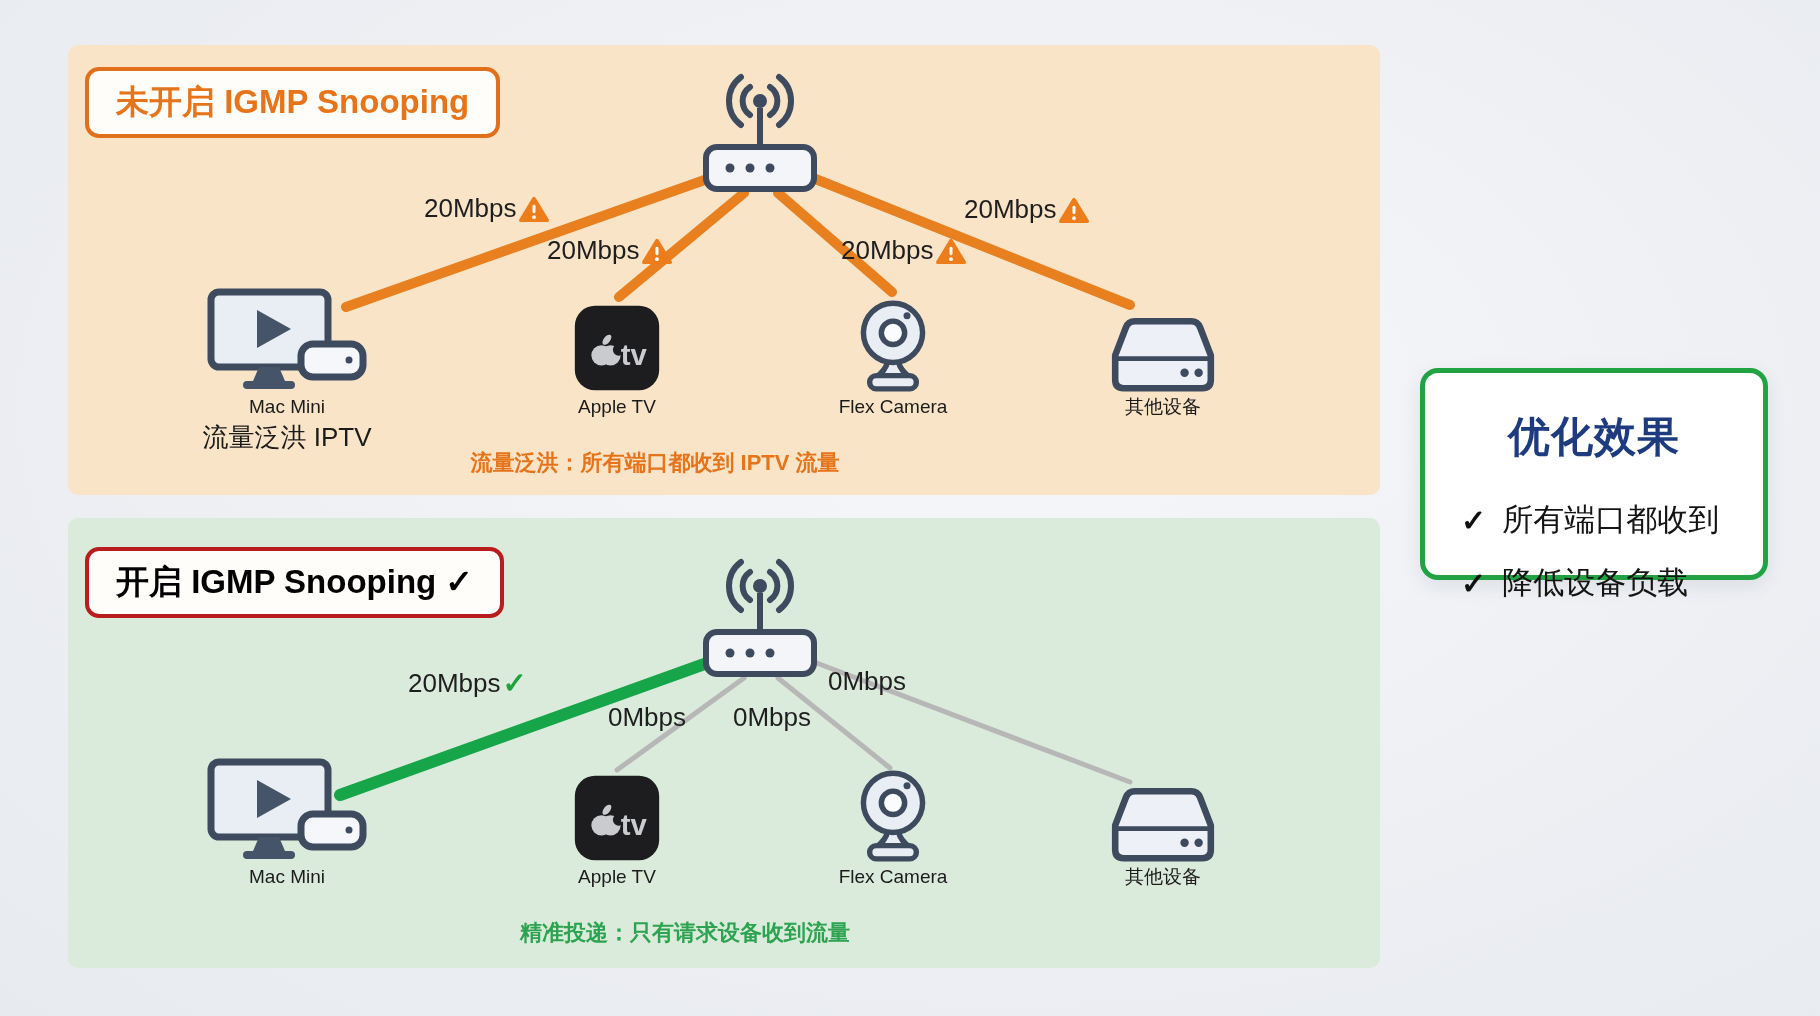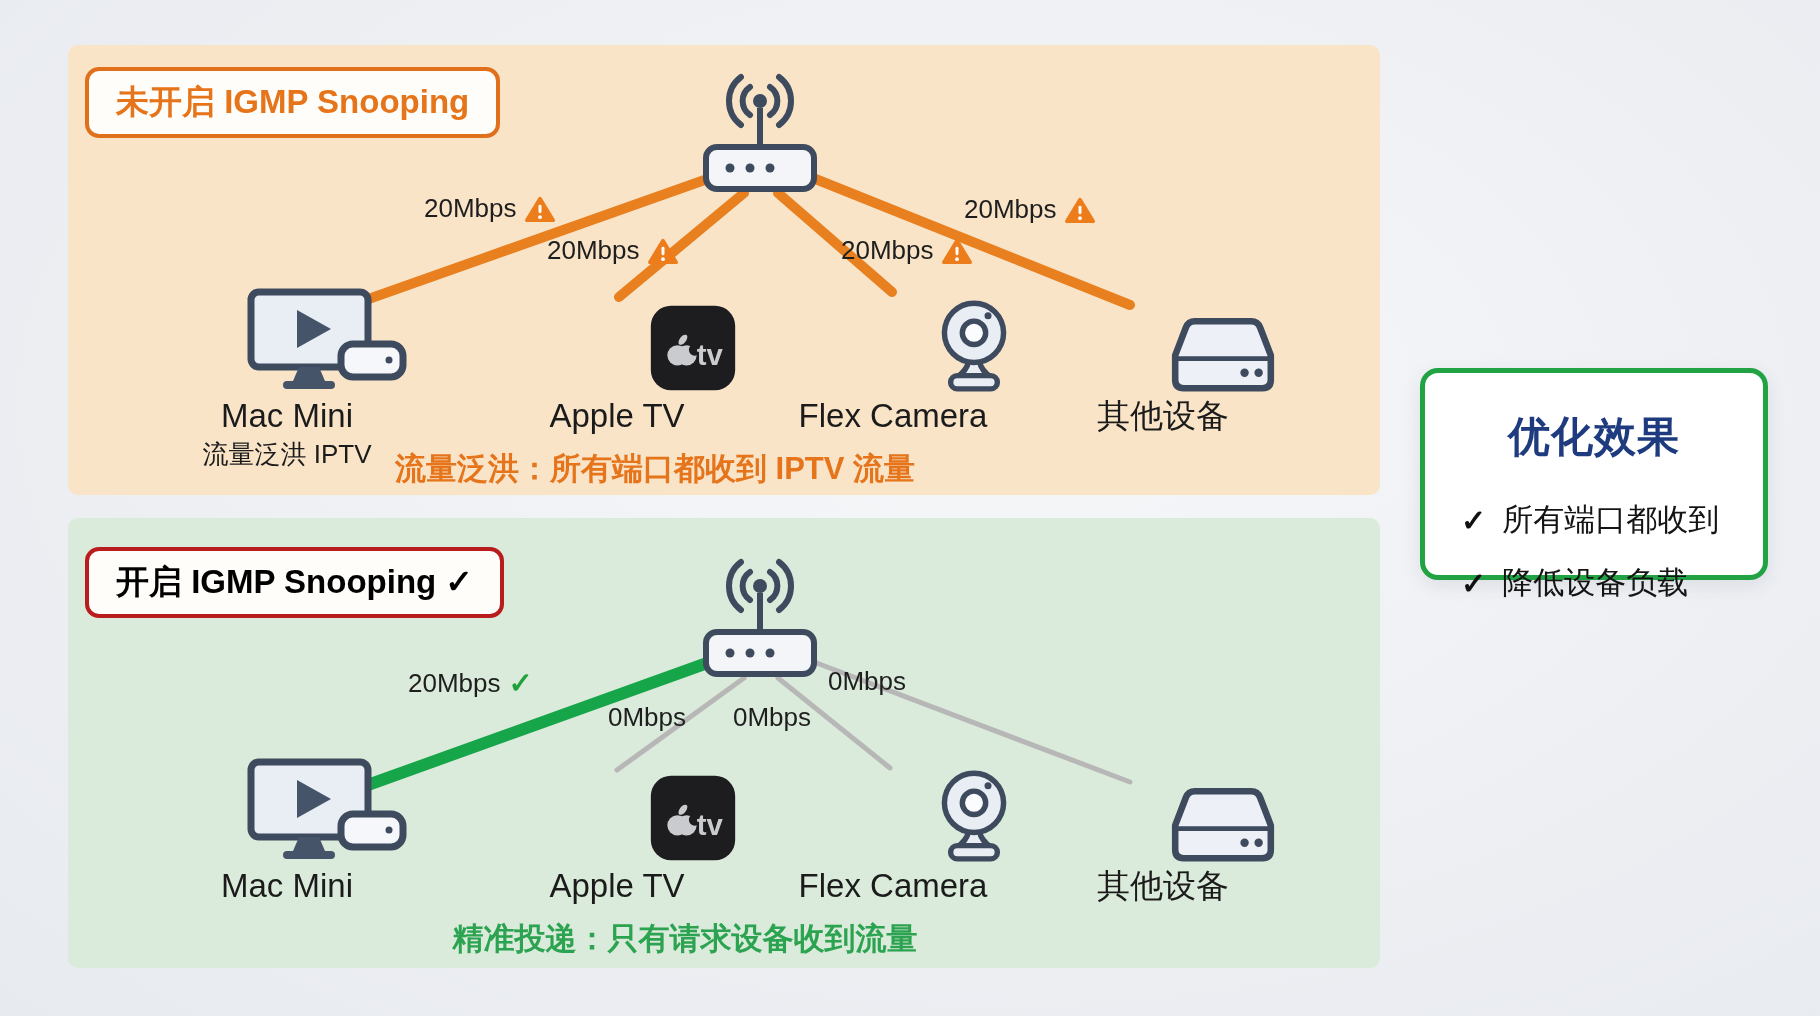--- a/index.html
+++ b/index.html
@@ -19,31 +19,31 @@
     background:#FFFDF9; border-radius:14px; padding:9px 27px;
     font-size:33px; font-weight:bold; white-space:nowrap;
   }
   .badge-off { top:22px; color:#E5741A; border:4px solid #E0701C; }
   .badge-on  { top:17px; color:#000000; border:4px solid #b91c1c;margin-top:12px; }
 
   .router { position:absolute; width:120px; height:132px; }
   .router-off { left:632px; top:16px; }
   .router-on  { left:632px; top:28px; }
 
-  .bw { position:absolute; display:flex; align-items:center; gap:8px;
+  .bw { position:absolute; display:flex; align-items:center; gap:2px;
         font-size:26px; font-weight:500; color:#1E1E1E; white-space:nowrap; }
   .bw .warn { width:30px; height:28px; display:block; }
   .bw .ok-check { color:#1FA23C; font-size:29px; font-weight:bold; }
 
   .device { position:absolute; width:240px; text-align:center; }
-  .device .icon-box { height:104px; display:flex; align-items:flex-end; justify-content:flex-end;text-decoration:underline; }
-  .device .dev-name { margin-top:4px; font-size:33px; color:#1B1B1B; line-height:1.2; white-space:nowrap; }
+  .device .icon-box { height:104px; display:flex; align-items:flex-end; justify-content:center;text-decoration:underline; }
+  .device .dev-name { margin-top:4px; font-size:19px; color:#1B1B1B; line-height:1.2; white-space:nowrap; }
   .device .dev-sub  { margin-top:3px; font-size:26px; color:#1B1B1B; line-height:1.2; white-space:nowrap; }
 
-  .caption { position:absolute; width:780px; text-align:center; font-size:31px; font-weight:bold; white-space:nowrap; }
+  .caption { position:absolute; width:780px; text-align:center; font-size:22px; font-weight:bold; white-space:nowrap; }
   .caption-off { left:197px; top:403px; color:#E5741A; }
   .caption-on  { left:227px; top:400px; color:#2CA350; }
 
   .summary {
     position:absolute; left:1420px; top:368px; width:348px; height:212px;
     background:#FFFFFF; border:5px solid #21A344; border-radius:18px;
     box-shadow:0 6px 18px rgba(60,70,90,.10);
   }
   .summary-title { margin-top:36px; text-align:center; font-size:42px; font-weight:bold;
                    color:#1D3B7E; letter-spacing:1px; }

